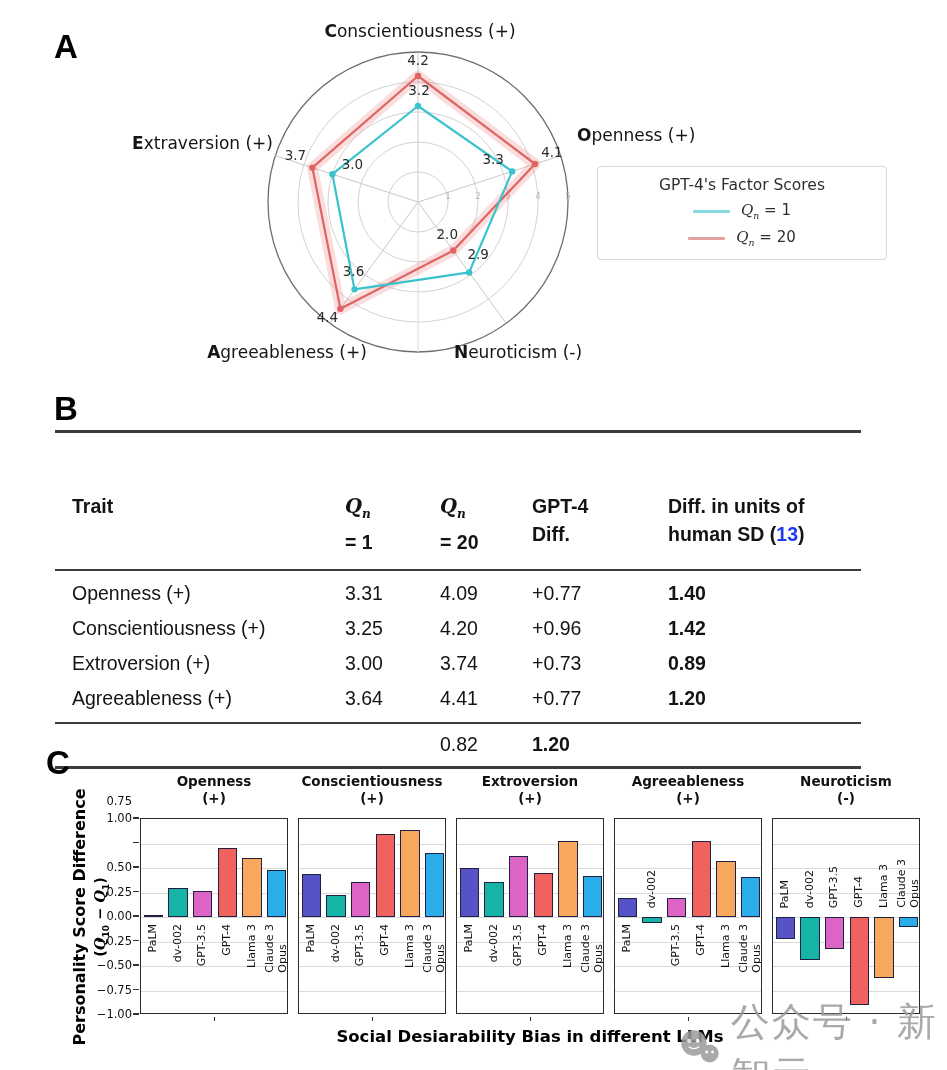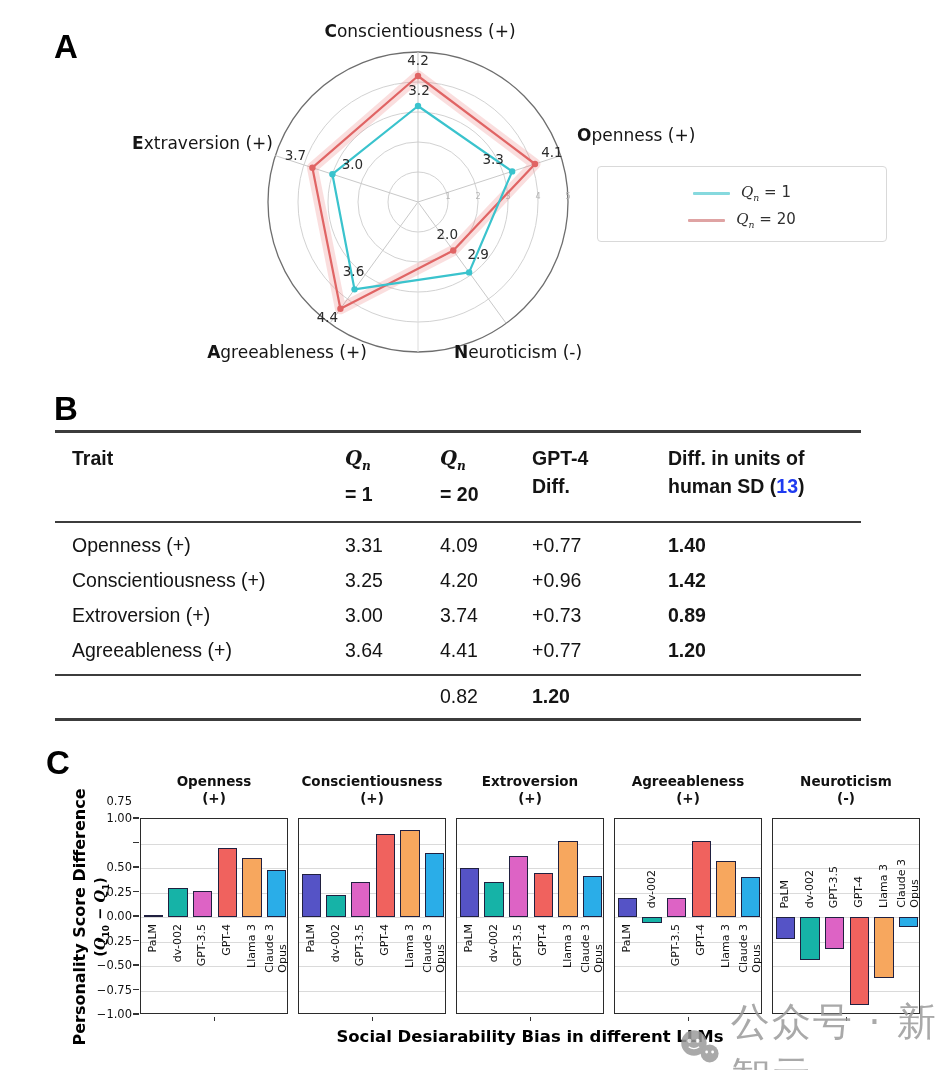--- a/index.html
+++ b/index.html
@@ -24,21 +24,21 @@
   .legend-line { width:37px; height:3px; border-radius:1px; }
   .mq { font-family:"DejaVu Serif", serif; font-style:italic; }
   sub { font-size:0.62em; }
 
   
   .tableB { position:absolute; left:55px; top:430px; width:806px; color:#141414;
             font-family:"Liberation Sans", sans-serif;
             border-top:3px solid #3c3c3c; border-bottom:3px solid #3c3c3c; }
   .tb-grid { display:grid; grid-template-columns:290px 95px 92px 136px 1fr; }
   .tb-header { border-bottom:2px solid #3c3c3c; padding:11px 0 13px 0;
-               font-weight:bold; font-size:19.5px; line-height:28px; }
+               font-weight:bold; font-size:19.5px; line-height:28px;margin-top:48px; }
   .tb-header .mq { font-weight:bold; }
   .tb-body { padding:5px 0 6px 0; }
   .tb-row { height:35px; align-items:center; font-size:19.5px; }
   .tb-avg { border-top:2px solid #3c3c3c; height:44px; align-items:center;
             font-size:19.5px; }
   .cell-first { padding-left:17px; }
   .bold { font-weight:bold; }
   .ref-link { color:#1f3bf0; text-decoration:none; cursor:pointer; }
 
   
@@ -126,20 +126,21 @@
     <b>N</b><span>euroticism (-)</span>
   </div>
   <div class="radar-axis-label ta-c" style="left:182px; top:342px; width:210px;">
     <b>A</b><span>greeableness (+)</span>
   </div>
   <div class="radar-axis-label ta-r" style="left:95px; top:125px; width:178px;margin-top:8px;">
     <b>E</b><span>xtraversion (+)</span>
   </div>
 
   <div class="legend">
+    <div class="legend-title">GPT-4's Factor Scores</div>
     <div class="legend-row">
       <span class="legend-line" id="legend-line-0" style="background: rgb(134, 217, 222);"></span>
       <span><span class="mq">Q</span><sub class="mq">n</sub><span> = 1</span></span>
     </div>
     <div class="legend-row">
       <span class="legend-line" id="legend-line-1" style="background: rgb(223, 163, 163);"></span>
       <span><span class="mq">Q</span><sub class="mq">n</sub><span> = 20</span></span>
     </div>
   </div>
 

